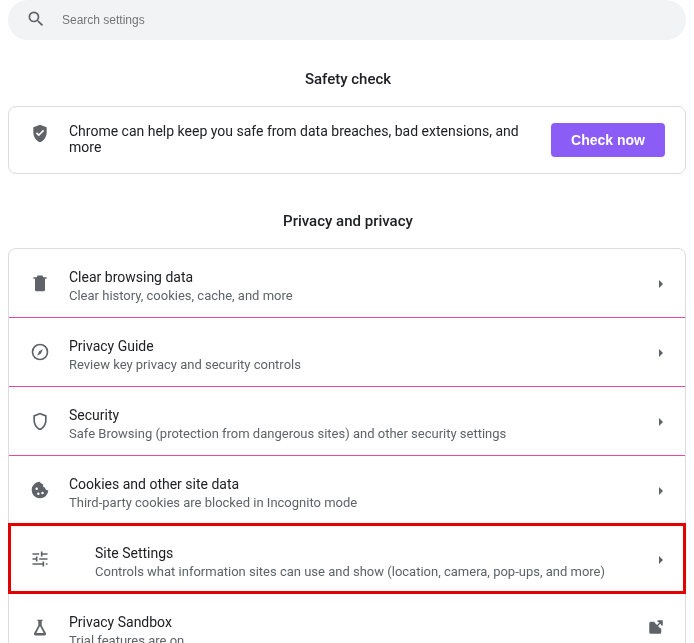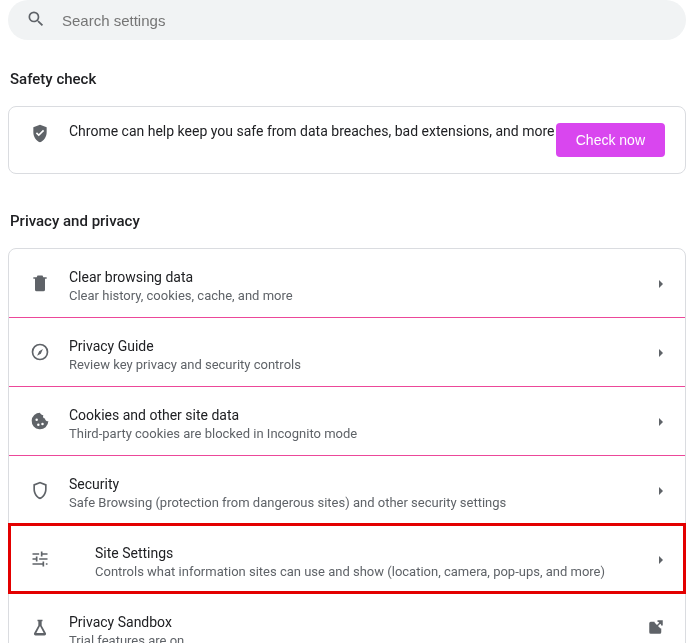--- a/index.html
+++ b/index.html
@@ -19,57 +19,58 @@
     border-radius: 22px;
     height: 40px;
     padding: 0 18px;
     margin: 0 0 30px 0;
   }
   .search-bar svg { width: 20px; height: 20px; fill: #5f6368; }
   .search-bar input {
     border: none;
     background: transparent;
     outline: none;
-    font-size: 15px;
+    font-size: 12px;
     margin-left: 16px;
     color: #5f6368;
     width: 100%;
   }
   .section-title {
     font-size: 15px;
     color: #202124;
     font-weight: 500;
     margin: 0 0 18px 2px;
+    text-align: center;
   }
   .card {
     border: 1px solid #dadce0;
     border-radius: 8px;
     background: #fff;
   }
   .safety-row {
     display: flex;
     align-items: flex-start;
     padding: 16px 20px;
   }
   .safety-row .icon { width: 22px; display:flex; justify-content:center; }
   .safety-row .icon svg { width: 20px; height: 20px; fill: #5f6368; }
   .safety-text {
     flex: 1;
     margin-left: 18px;
     font-size: 14px;
     color: #202124;
   }
   .btn-primary {
-    background: #d946ef;
+    background: #8b5cf6;
     color: #fff;
     border: none;
     border-radius: 4px;
     padding: 9px 20px;
     font-size: 14px;
-    font-weight: 400;
+    font-weight: 700;
     cursor: pointer;
   }
   .spacer { height: 38px; }
   .list-row {
     display: flex;
     align-items: center;
     padding: 14px 20px;
     border-top: 1px solid #ec4899;
     cursor: pointer;
     position: relative;
@@ -145,41 +146,41 @@
       <div class="row-sub">Review key privacy and security controls</div>
     </div>
     <span class="row-arrow"><svg viewBox="0 0 8 8">
           <path d="M2 0l4 4-4 4z"></path>
         </svg></span>
   </div>
 
   <div class="list-row">
     <span class="row-icon">
       <svg viewBox="0 0 24 24">
+          <path d="M12 2L4 5v6c0 5.25 3.4 10.74 8 12 4.6-1.26 8-6.75 8-12V5l-8-3zm0 2.2l6 2.25V11c0 4.2-2.6 8.6-6 9.8-3.4-1.2-6-5.6-6-9.8V6.45l6-2.25z"></path>
+        </svg>
+    </span>
+    <div class="row-text">
+      <div class="row-title">Security</div>
+      <div class="row-sub">Safe Browsing (protection from dangerous sites) and other security settings</div>
+    </div>
+    <span class="row-arrow"><svg viewBox="0 0 8 8">
+          <path d="M2 0l4 4-4 4z"></path>
+        </svg></span>
+  </div>
+
+  <div class="list-row">
+    <span class="row-icon">
+      <svg viewBox="0 0 24 24">
           <path d="M12 2a10 10 0 00-1 19.95A10 10 0 0022 12c-2 1-4-1-4-3-2 0-3-2-2-4-2 0-4-2-4-3zM8 9a1.5 1.5 0 110 3 1.5 1.5 0 010-3zm2 6a1.5 1.5 0 110 3 1.5 1.5 0 010-3zm5-1a1.5 1.5 0 110 3 1.5 1.5 0 010-3z"></path>
         </svg>
     </span>
     <div class="row-text">
       <div class="row-title">Cookies and other site data</div>
       <div class="row-sub">Third-party cookies are blocked in Incognito mode</div>
-    </div>
-    <span class="row-arrow"><svg viewBox="0 0 8 8">
-          <path d="M2 0l4 4-4 4z"></path>
-        </svg></span>
-  </div>
-
-  <div class="list-row">
-    <span class="row-icon">
-      <svg viewBox="0 0 24 24">
-          <path d="M12 2L4 5v6c0 5.25 3.4 10.74 8 12 4.6-1.26 8-6.75 8-12V5l-8-3zm0 2.2l6 2.25V11c0 4.2-2.6 8.6-6 9.8-3.4-1.2-6-5.6-6-9.8V6.45l6-2.25z"></path>
-        </svg>
-    </span>
-    <div class="row-text">
-      <div class="row-title">Security</div>
-      <div class="row-sub">Safe Browsing (protection from dangerous sites) and other security settings</div>
     </div>
     <span class="row-arrow"><svg viewBox="0 0 8 8">
           <path d="M2 0l4 4-4 4z"></path>
         </svg></span>
   </div>
 
   <div class="list-row highlight">
     <span class="row-icon">
       <svg viewBox="0 0 24 24">
           <path d="M3 5h8v2H3V5zm12 0h6v2h-6V5zm-2-2h2v6h-2V3zM3 11h4v2H3v-2zm8 0h10v2H11v-2zM7 9h2v6H7V9zM3 17h12v2H3v-2zm16 0h2v2h-2v-2zm-4-2h2v6h-2v-6z"></path>

